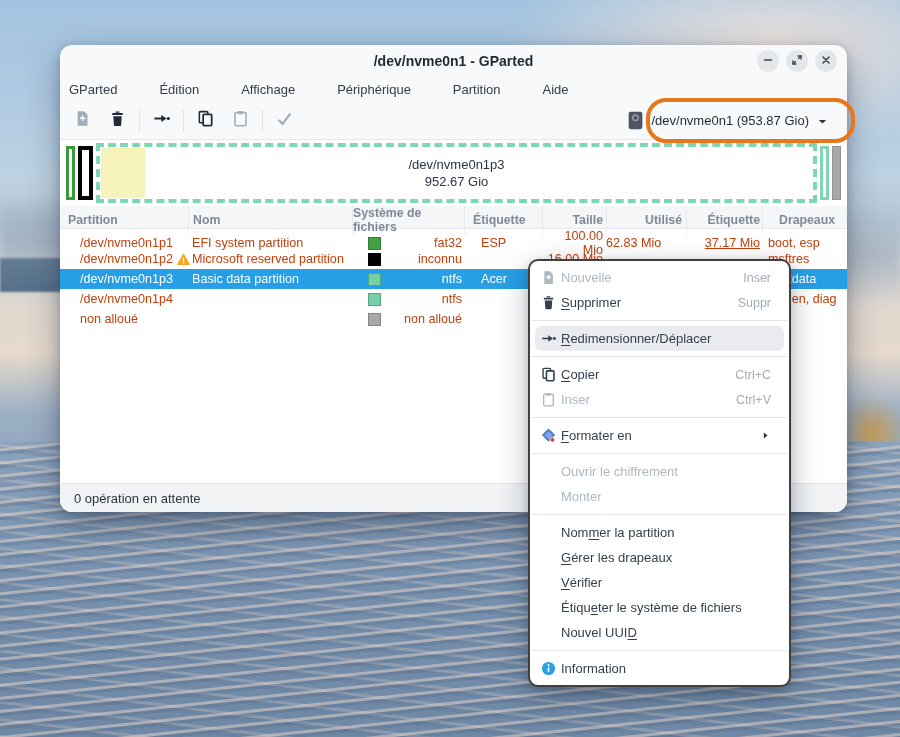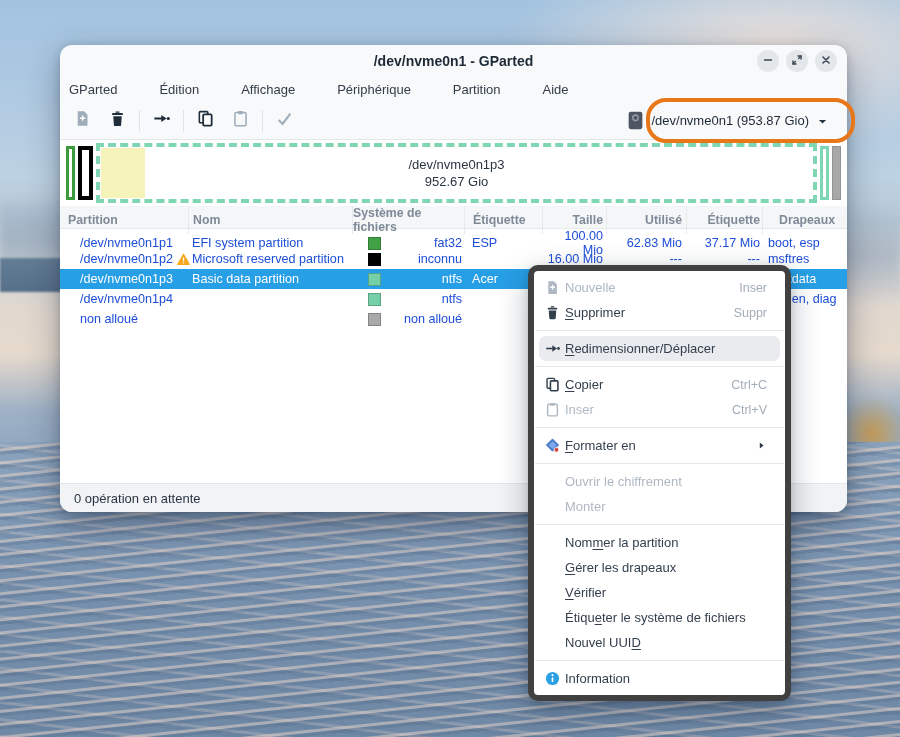--- a/index.html
+++ b/index.html
@@ -64,40 +64,40 @@
   
   .ptable{flex:none;}
   .trow,.thead{display:grid;grid-template-columns:128px 164px 112px 78px 64px 80px 76px 1fr;
     align-items:center;}
   .thead{height:22px;background:#f4f6f8;border-bottom:1px solid #e6e9ec;
     font-size:12.3px;font-weight:700;color:#7f8a98;}
   .thead>div{padding:0;height:100%;display:flex;align-items:center;border-left:1px solid #e7eaed;}
   .thead>div:first-child{border-left:none;padding-left:8px;}
   .thead .h-nom{padding-left:4px;}
   .thead .h-right{justify-content:flex-end;}
-  .trow{height:20px;font-size:12.6px;color:#1d4ed8;background:#fff;}
+  .trow{height:20px;font-size:12.6px;color:#c2410c;background:#fff;}
   .trow.selected{background:#279fe6;color:#fff;}
   .c-part{padding-left:20px;display:flex;align-items:center;gap:4px;white-space:nowrap;}
   .c-name{padding-left:4px;white-space:nowrap;}
   .c-fs{display:flex;align-items:center;white-space:nowrap;}
   .fs-swatch{width:13px;height:13px;margin-left:16px;flex:none;border:1px solid rgba(0,0,0,.22);
     box-sizing:border-box;}
   .fs-text{flex:1;text-align:right;padding-right:2px;}
-  .c-label{padding-left:8px;white-space:nowrap;}
+  .c-label{padding-left:8px;white-space:nowrap;margin-left:9px;}
   .c-size{text-align:right;padding-right:3px;}
-  .c-used{text-align:right;padding-right:4px;}
-  .c-unused{text-align:right;padding-right:2px;}
+  .c-used{padding-right:4px;}
+  .c-unused{text-align:right;padding-right:2px;text-decoration:underline;}
   .c-flags{padding-left:6px;white-space:nowrap;}
   .warn svg{width:13px;height:13px;display:block;}
   .table-filler{flex:1 1 auto;background:#fff;}
   .statusbar{height:28px;flex:none;background:#f1f3f5;border-top:1px solid #e2e5e9;
     display:flex;align-items:center;padding-left:14px;font-size:13px;color:#2a3644;}
   
-  .context-menu{position:absolute;left:528px;top:265px;width:263px;z-index:50;
-    background:#fff;border:6px solid #404040;border-radius:10px;
+  .context-menu{position:absolute;left:528px;top:259px;width:263px;z-index:50;
+    background:#fff;border:2px solid #404040;border-radius:10px;
     box-shadow:0 10px 30px rgba(18,30,50,.30),0 2px 8px rgba(18,30,50,.15);
     padding:4px 0;box-sizing:border-box;}
   .menu-item{height:25px;display:flex;align-items:center;margin:0 5px;padding:0 13px 0 6px;
     border-radius:7px;font-size:13px;color:#333f4d;}
   .menu-item.highlighted{background:#e9ebee;}
   .menu-item.disabled{color:#aeb8c2;}
   .mi-icon{width:15px;height:15px;margin-right:5px;flex:none;display:flex;align-items:center;justify-content:center;}
   .mi-icon svg{width:15px;height:15px;display:block;}
   .mi-label{white-space:nowrap;}
   .mn{text-decoration:underline;text-underline-offset:2px;}

